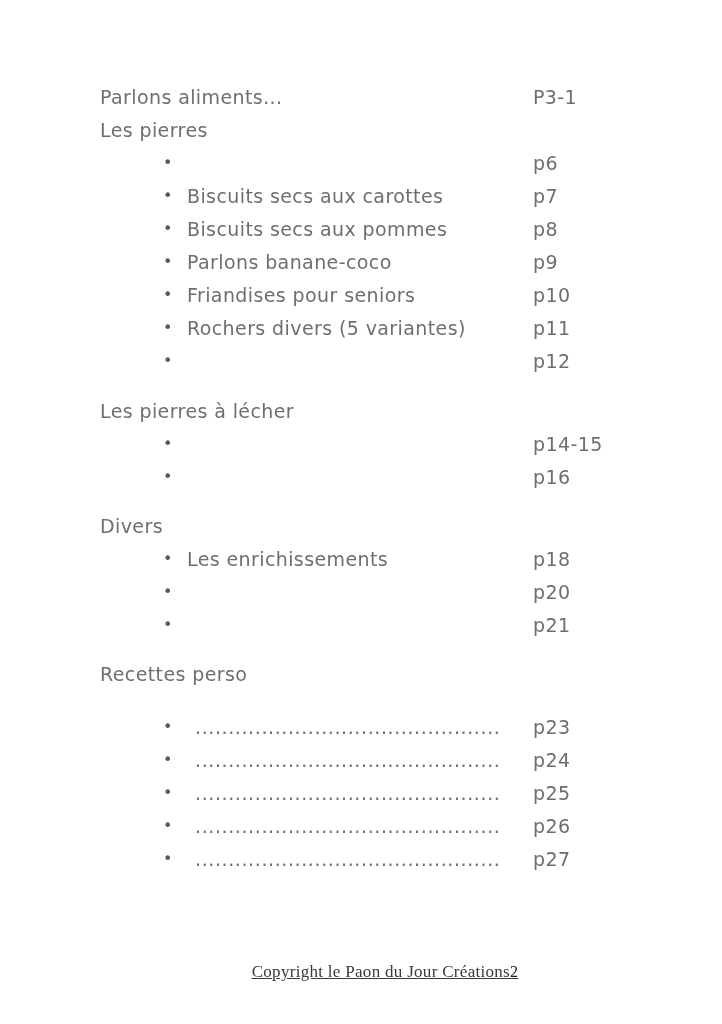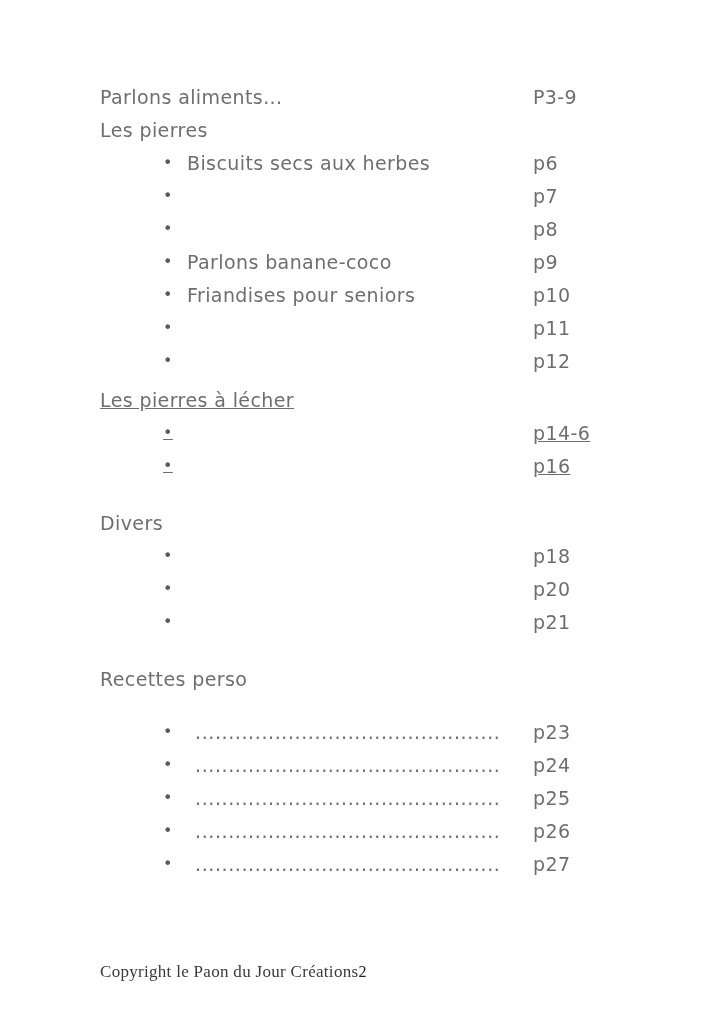--- a/index.html
+++ b/index.html
@@ -22,24 +22,24 @@
     overflow:hidden;
   }
   .toc{
     position:absolute;
     left:100px;top:80px;
     width:510px;
     color:var(--body-text);
     font-size:19px;
     letter-spacing:0.4px;
   }
-  .section{margin-top:24px;}
+  .section{margin-top:16px;}
   .section:nth-child(1),
   .section:nth-child(2){margin-top:0;}
-  .section:nth-child(3){margin-top:6px;text-decoration:underline;}
+  .section:nth-child(3){margin-top:17px;}
   .section:nth-child(5) .items{margin-top:20px;}
   .row{
     display:flex;
     height:33px;
     align-items:center;
     white-space:nowrap;
   }
   .main{
     flex:0 0 433px;
     display:flex;
@@ -63,89 +63,92 @@
     margin-left:8px;
     overflow:hidden;
     white-space:nowrap;
     letter-spacing:0.6px;
     color:var(--body-text);
   }
   .footer{
     position:absolute;
     left:100px;right:52px;top:962px;
     display:flex;
-    justify-content:flex-start;
+    justify-content:center;
     align-items:baseline;
     font-family:"Liberation Serif","DejaVu Serif",serif;
     color:var(--footer-text);
     font-size:17px;
     letter-spacing:0.3px;
+    text-decoration:underline;
   }
   .footer .page-number{
     color:var(--page-num-color);
     font-size:16px;
   }
 </style>
 </head>
 <body>
 
 <div class="page-surface">
 
   <div class="toc" id="toc">
       <div class="section">
         <div class="row heading-row">
           <span class="main">
             <span class="label">Parlons aliments...</span>
           </span>
-          <span class="page-ref">P3-9</span>
+          <span class="page-ref">P3-1</span>
         </div>
       </div>
       <div class="section">
         <div class="row heading-row">
           <span class="main">
             <span class="label">Les pierres</span>
           </span>
         </div>
         <div class="items">
           <div class="row item-row">
             <span class="main">
               <span class="bullet">•</span>
-              <span class="label">Biscuits secs aux herbes</span>
             </span>
             <span class="page-ref">p6</span>
           </div>
           <div class="row item-row">
             <span class="main">
               <span class="bullet">•</span>
+              <span class="label">Biscuits secs aux carottes</span>
             </span>
             <span class="page-ref">p7</span>
           </div>
           <div class="row item-row">
             <span class="main">
               <span class="bullet">•</span>
+              <span class="label">Biscuits secs aux pommes</span>
             </span>
             <span class="page-ref">p8</span>
           </div>
           <div class="row item-row">
             <span class="main">
               <span class="bullet">•</span>
               <span class="label">Parlons banane-coco</span>
             </span>
             <span class="page-ref">p9</span>
           </div>
           <div class="row item-row">
             <span class="main">
               <span class="bullet">•</span>
               <span class="label">Friandises pour seniors</span>
             </span>
             <span class="page-ref">p10</span>
           </div>
           <div class="row item-row">
             <span class="main">
               <span class="bullet">•</span>
+              <span class="label">Rochers divers (5 variantes)</span>
             </span>
             <span class="page-ref">p11</span>
           </div>
           <div class="row item-row">
             <span class="main">
               <span class="bullet">•</span>
             </span>
             <span class="page-ref">p12</span>
           </div>
         </div>
@@ -154,40 +157,41 @@
         <div class="row heading-row">
           <span class="main">
             <span class="label">Les pierres à lécher</span>
           </span>
         </div>
         <div class="items">
           <div class="row item-row">
             <span class="main">
               <span class="bullet">•</span>
             </span>
-            <span class="page-ref">p14-6</span>
+            <span class="page-ref">p14-15</span>
           </div>
           <div class="row item-row">
             <span class="main">
               <span class="bullet">•</span>
             </span>
             <span class="page-ref">p16</span>
           </div>
         </div>
       </div>
       <div class="section">
         <div class="row heading-row">
           <span class="main">
             <span class="label">Divers</span>
           </span>
         </div>
         <div class="items">
           <div class="row item-row">
             <span class="main">
               <span class="bullet">•</span>
+              <span class="label">Les enrichissements</span>
             </span>
             <span class="page-ref">p18</span>
           </div>
           <div class="row item-row">
             <span class="main">
               <span class="bullet">•</span>
             </span>
             <span class="page-ref">p20</span>
           </div>
           <div class="row item-row">

